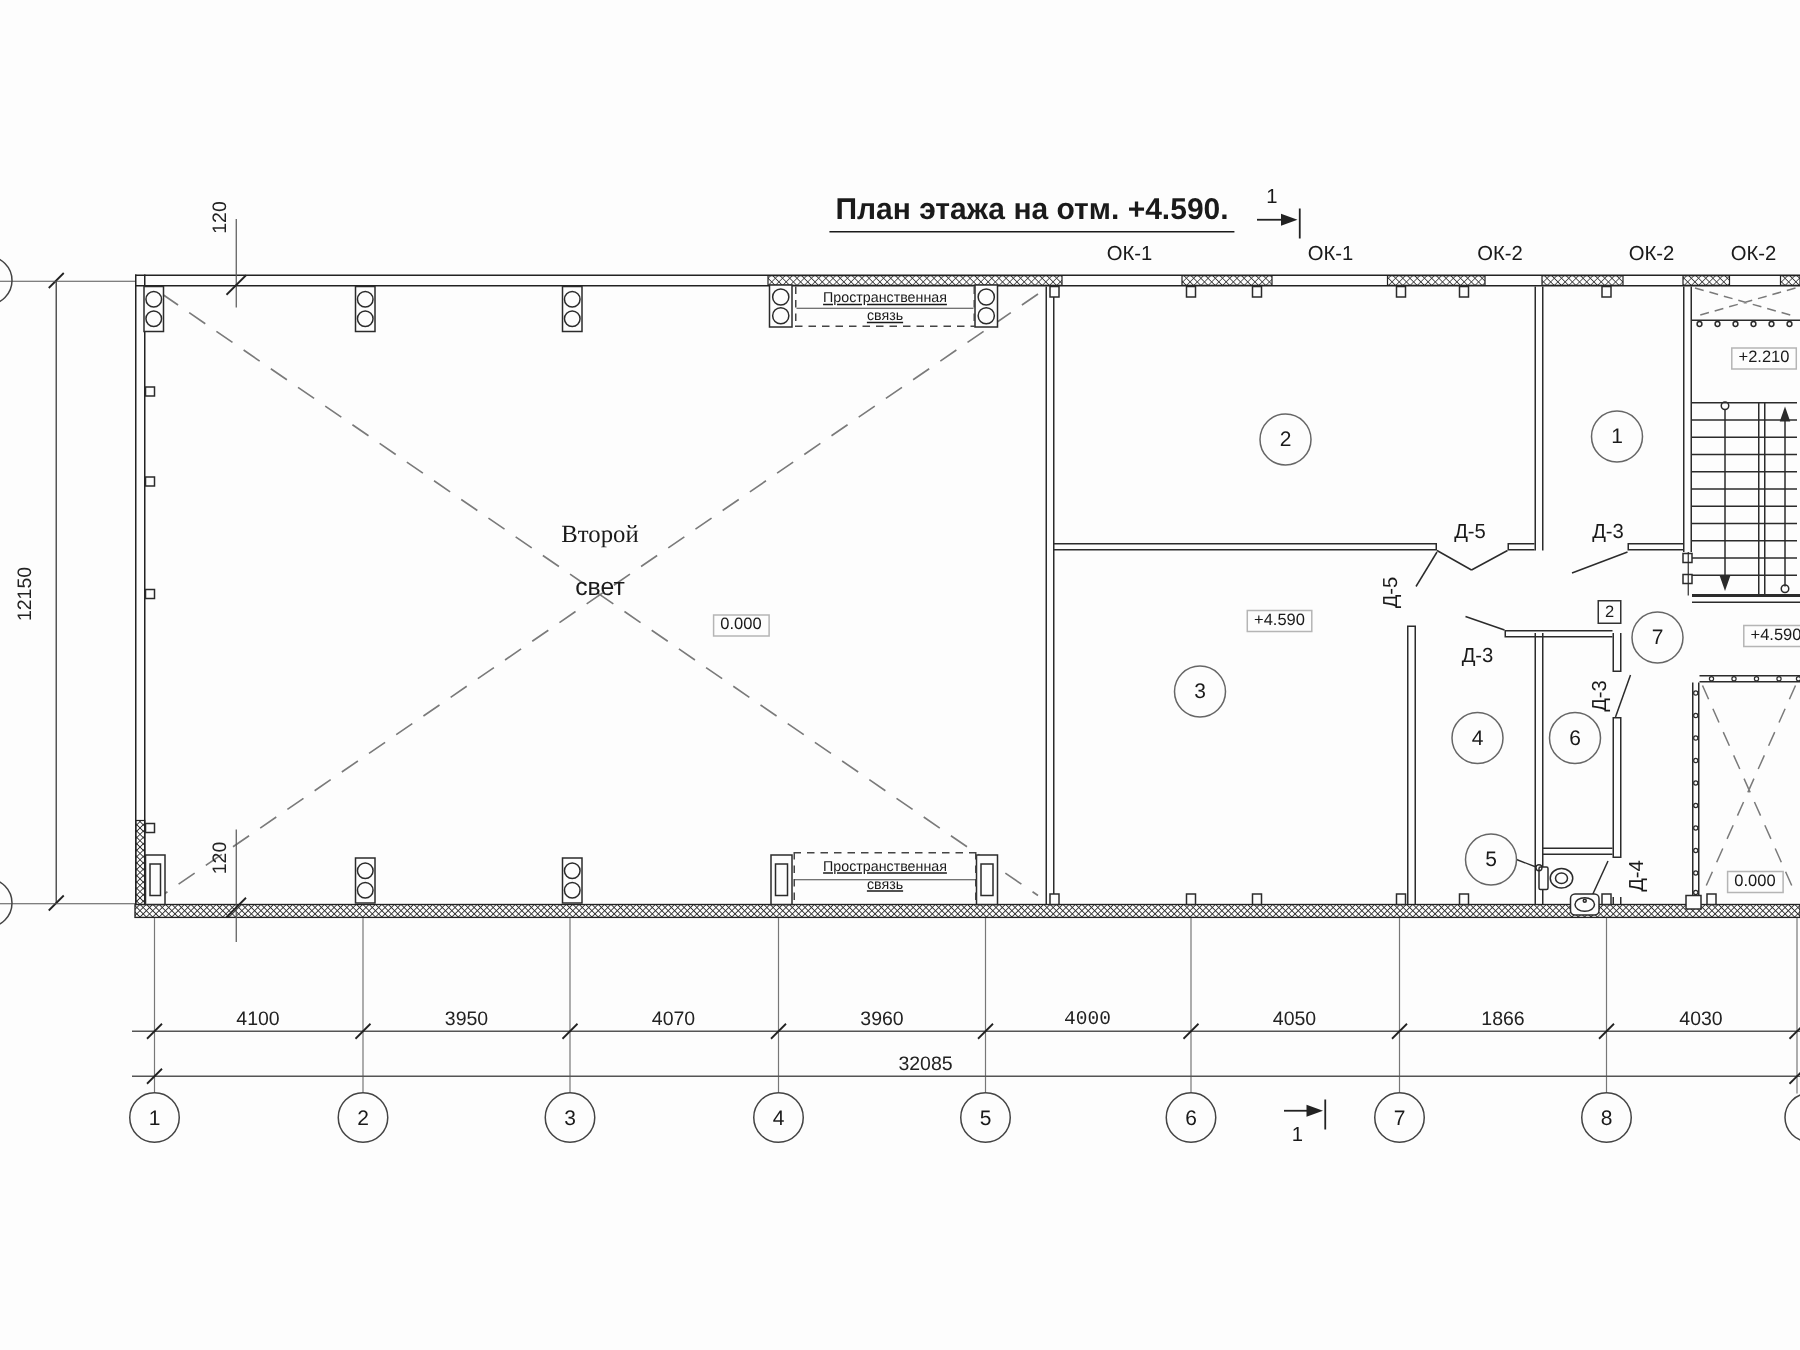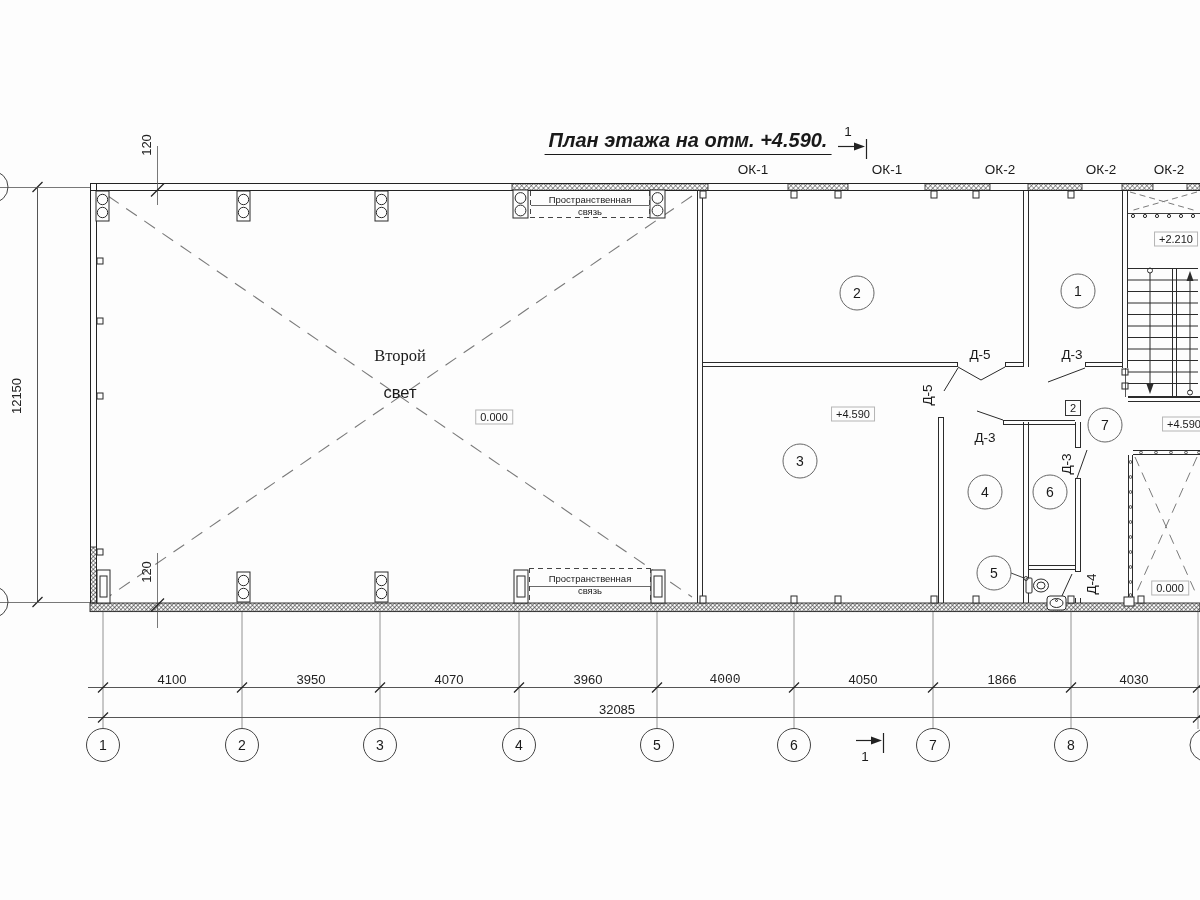--- a/index.html
+++ b/index.html
@@ -1,24 +1,24 @@
 <!DOCTYPE html>
 <html><head>
 <meta charset="utf-8">
 <style>
   html,body{margin:0;padding:0;background:#e8e8e8;}
   .sheet{position:relative;width:1200px;height:900px;background:#fdfdfd;overflow:hidden;
          font-family:"Liberation Sans",sans-serif;color:#1a1a1a;}
   svg.draw{position:absolute;left:0;top:0;}
   .abs{position:absolute;transform:translate(-50%,-50%);white-space:nowrap;}
   .rot{position:absolute;transform:translate(-50%,-50%) rotate(-90deg);white-space:nowrap;}
-  .title{font-size:20px;font-style:italic;font-weight:bold;border-bottom:1.5px solid #1a1a1a;
+  .title{font-size:20px;font-weight:bold;border-bottom:1.5px solid #1a1a1a;
          padding:0 4px 2px 4px;}
   .lbl{font-size:13.5px;}
-  .sm{font-size:9.5px;}
+  .sm{font-size:9.5px;text-decoration:underline;}
   .dim{font-size:13px;color:#222;}
   .bubble{position:absolute;width:32px;height:32px;border:1px solid #444;border-radius:50%;
           background:#fdfdfd;text-align:center;line-height:32px;font-size:14px;
           transform:translate(-50%,-50%);}
   .rbubble{position:absolute;width:33px;height:33px;border:1px solid #666;border-radius:50%;
            background:#fdfdfd;text-align:center;line-height:33px;font-size:14px;
            transform:translate(-50%,-50%);}
   .elev{position:absolute;border:1px solid #b5b5b5;background:#fdfdfd;font-size:11px;
         padding:0px 4px 1px 4px;transform:translate(-50%,-50%);}
   .nodebox{position:absolute;width:14px;height:14px;border:1px solid #333;background:#fdfdfd;

